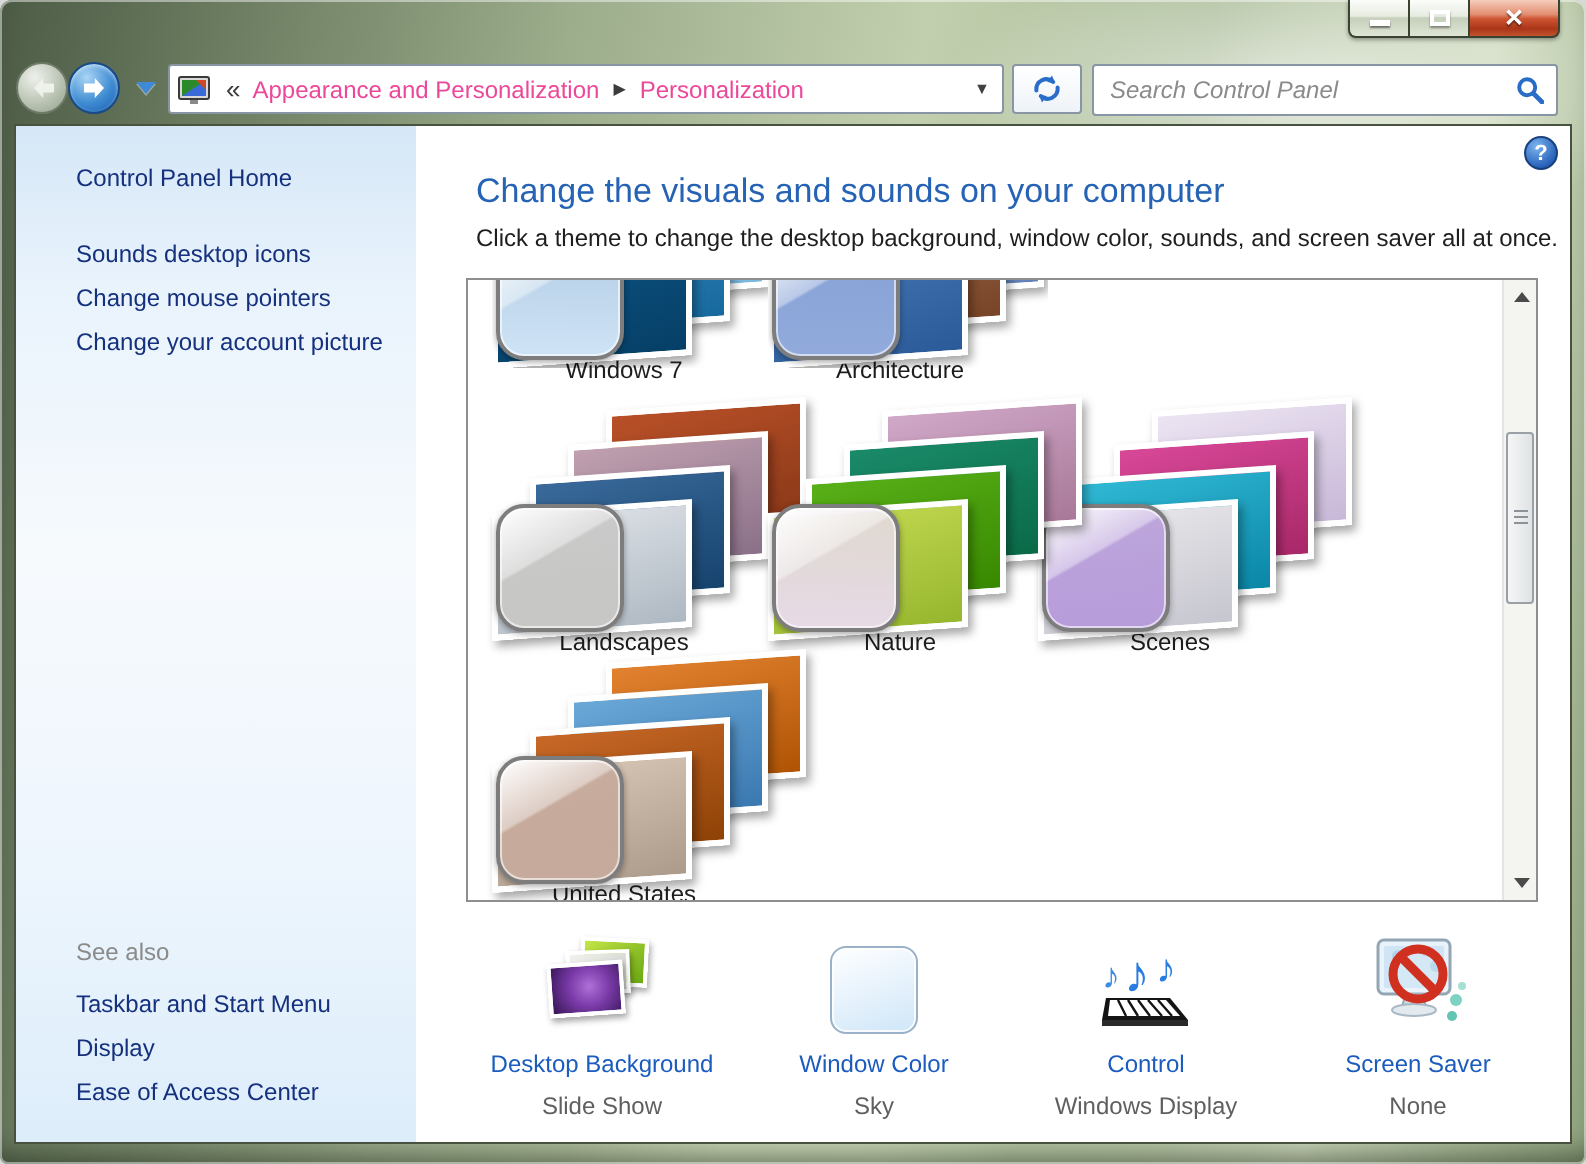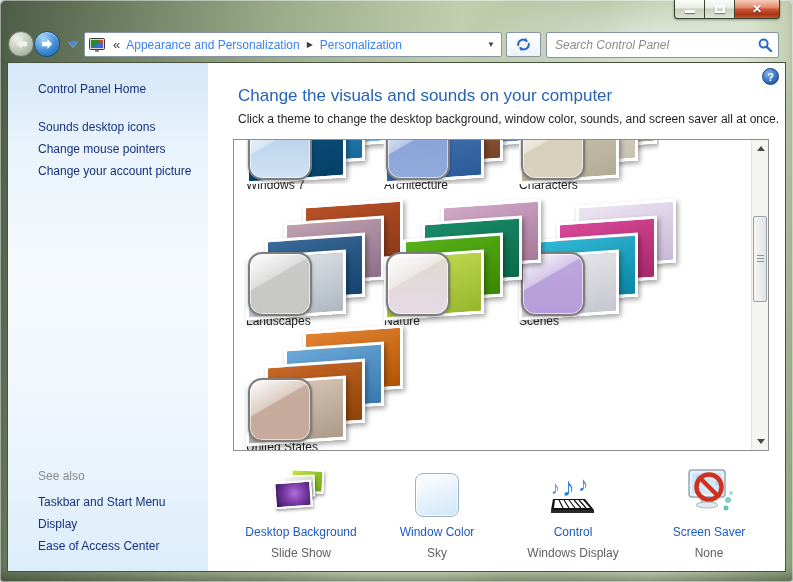--- a/index.html
+++ b/index.html
@@ -27,21 +27,21 @@
   .glyph-close{color:#fff;font-size:12px;font-weight:bold;text-shadow:0 1px 1px rgba(0,0,0,.5);line-height:1;}
   
   .navbar{position:absolute;top:28px;left:0;width:100%;height:34px;z-index:4;}
   .nav-circle{position:absolute;top:3px;width:26px;height:26px;border-radius:50%;display:flex;align-items:center;justify-content:center;}
   .nav-back{left:8px;background:radial-gradient(circle at 35% 28%,#eef1ec,#b9c2b2 58%,#93a08b);border:1px solid #6e7a66;}
   .nav-fwd{left:34px;background:radial-gradient(circle at 35% 28%,#a9d6f5,#3f8bd2 55%,#155aaa);border:1px solid #174a86;box-shadow:inset 0 1px 2px rgba(255,255,255,.6);}
   .nav-caret{position:absolute;left:68px;top:13px;width:0;height:0;border-left:5px solid transparent;border-right:5px solid transparent;border-top:6px solid #3f8ad6;filter:drop-shadow(0 1px 0 rgba(255,255,255,.4));}
   .addressbar{position:absolute;left:84px;top:4px;width:418px;height:25px;background:#fff;border:1px solid #8795a5;border-radius:2px;display:flex;align-items:center;padding:0 2px;}
   .addr-icon{margin:0 4px 0 2px;display:flex;}
   .addr-chev{color:#3c3c3c;font-size:13px;margin:0 4px;}
-  .crumb{color:#3b82f6;padding:0 2px;white-space:nowrap;}
+  .crumb{color:#ec4899;padding:0 2px;white-space:nowrap;}
   .crumb-sep{font-size:8px;color:#3c3c3c;margin:0 5px;}
   .addr-spacer{flex:1;}
   .addr-drop{width:16px;text-align:center;font-size:8px;color:#404040;}
   .refresh-btn{position:absolute;left:506px;top:4px;width:35px;height:25px;background:linear-gradient(#ffffff,#eef3f8);border:1px solid #8795a5;border-radius:2px;display:flex;align-items:center;justify-content:center;}
   .searchbox{position:absolute;left:546px;top:4px;width:233px;height:25px;background:#fff;border:1px solid #8795a5;border-radius:2px;display:flex;align-items:center;padding:12px 6px;}
   .searchbox input{flex:1;border:none;outline:none;font-family:"Liberation Sans",sans-serif;font-size:12px;color:#333;background:transparent;min-width:0;}
   .searchbox input::placeholder{color:#8b8b8b;font-style:italic;}
   
   .content{position:absolute;left:7px;top:62px;width:779px;height:510px;background:#fff;border:1px solid #49523f;}
   
@@ -65,21 +65,21 @@
   .thumb-clip{height:44px;overflow:hidden;position:relative;}
   .thumb-clip .stack{margin-top:-74px;}
   .stack{position:relative;width:160px;height:118px;}
   .photo{position:absolute;width:100px;height:64px;border:3px solid #fff;box-shadow:2px 3px 5px rgba(0,0,0,.35);transform:skewY(-4deg);}
   .photo.l0{left:57px;top:0;}
   .photo.l1{left:38px;top:17px;}
   .photo.l2{left:19px;top:34px;}
   .photo.l3{left:0;top:51px;}
   .glass{position:absolute;left:2px;top:50px;width:64px;height:64px;border-radius:14px;border:2px solid #7d7d7d;
     box-shadow:0 1px 3px rgba(0,0,0,.35), inset 0 0 0 1px rgba(255,255,255,.6);}
-  .theme-label{width:132px;margin-top:-6px;color:#1e1e1e;}
+  .theme-label{width:132px;margin-top:-6px;text-align:center;color:#1e1e1e;}
   
   .sb{position:absolute;right:0;top:0;width:17px;height:100%;background:#f4f4f1;border-left:1px solid #e4e4e1;}
   .sb-btn{position:absolute;left:0;width:17px;height:17px;display:flex;align-items:center;justify-content:center;cursor:pointer;}
   .sb-up{top:0;}
   .sb-down{bottom:0;}
   .tri-up{width:0;height:0;border-left:4px solid transparent;border-right:4px solid transparent;border-bottom:5px solid #4a4a4a;}
   .tri-down{width:0;height:0;border-left:4px solid transparent;border-right:4px solid transparent;border-top:5px solid #4a4a4a;}
   .sb-thumb{position:absolute;left:1px;top:76px;width:14px;height:86px;border:1px solid #98a0a8;border-radius:2px;
     background:linear-gradient(90deg,#f6f6f6,#dfe2e4);display:flex;align-items:center;justify-content:center;cursor:pointer;}
   .grip{width:7px;height:8px;background:repeating-linear-gradient(#8a929a 0 1px,transparent 1px 3px);}
@@ -217,31 +217,20 @@
           <div class="thumb-clip">
             <div class="stack">
               <div class="photo l1" style="background: linear-gradient(165deg, rgb(143, 168, 204), rgb(96, 128, 184));"></div>
               <div class="photo l2" style="background: linear-gradient(165deg, rgb(168, 111, 76), rgb(119, 68, 40));"></div>
               <div class="photo l3" style="background: linear-gradient(165deg, rgb(74, 122, 184), rgb(42, 90, 152));"></div>
               <div class="glass" style="background: linear-gradient(150deg, rgba(255, 255, 255, 0.9) 6%, rgba(255, 255, 255, 0.4) 38%, rgba(255, 255, 255, 0) 40%), linear-gradient(rgba(146, 170, 220, 0.85), rgb(146, 170, 220));"></div>
             </div>
           </div>
           <div class="theme-label">Architecture</div>
         </div>
-        <div class="theme-cell" style="left: 285px; top: 0px;">
-          <div class="thumb-clip">
-            <div class="stack">
-              <div class="photo l1" style="background: linear-gradient(165deg, rgb(194, 188, 168), rgb(168, 162, 144));"></div>
-              <div class="photo l2" style="background: linear-gradient(165deg, rgb(226, 222, 207), rgb(200, 194, 176));"></div>
-              <div class="photo l3" style="background: linear-gradient(165deg, rgb(207, 200, 180), rgb(178, 171, 148));"></div>
-              <div class="glass" style="background: linear-gradient(150deg, rgba(255, 255, 255, 0.9) 6%, rgba(255, 255, 255, 0.4) 38%, rgba(255, 255, 255, 0) 40%), linear-gradient(rgba(217, 209, 189, 0.85), rgb(217, 209, 189));"></div>
-            </div>
-          </div>
-          <div class="theme-label">Characters</div>
-        </div>
         <div class="theme-cell" style="left: 12px; top: 62px;">
           <div class="stack">
             <div class="photo l0" style="background: linear-gradient(165deg, rgb(184, 80, 40), rgb(138, 56, 24));"></div>
             <div class="photo l1" style="background: linear-gradient(165deg, rgb(192, 160, 176), rgb(138, 112, 136));"></div>
             <div class="photo l2" style="background: linear-gradient(165deg, rgb(58, 106, 154), rgb(22, 67, 110));"></div>
             <div class="photo l3" style="background: linear-gradient(165deg, rgb(226, 230, 234), rgb(174, 184, 194));"></div>
             <div class="glass" style="background: linear-gradient(150deg, rgba(255, 255, 255, 0.9) 6%, rgba(255, 255, 255, 0.4) 38%, rgba(255, 255, 255, 0) 40%), linear-gradient(rgba(199, 199, 197, 0.85), rgb(199, 199, 197));"></div>
           </div>
           <div class="theme-label">Landscapes</div>
         </div>

